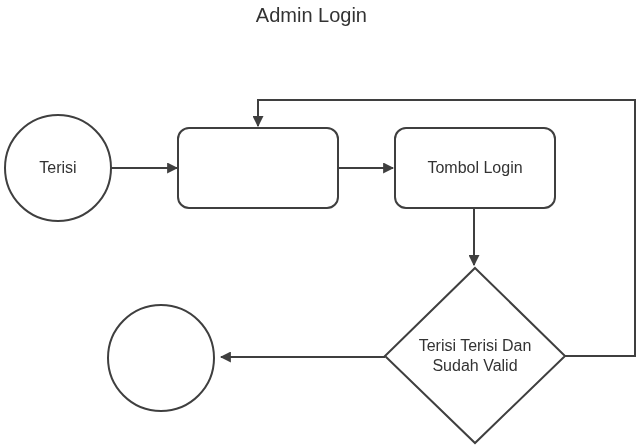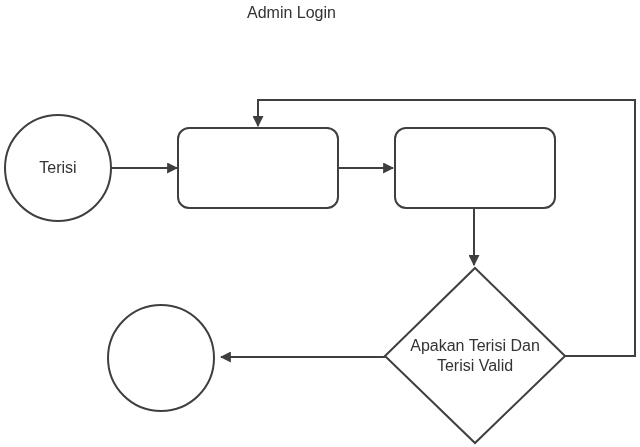--- a/index.html
+++ b/index.html
@@ -20,22 +20,22 @@
     text-align: center;
     font-size: 16px;
     line-height: 1.28;
     color: #333333;
   }
   .title-label {
     position: absolute;
     left: 247px;
     top: 4px;
     width: 120px;
-    text-align: left;
-    font-size: 16px;
+    text-align: right;
+    font-size: 20px;
     color: #333333;
     white-space: nowrap;
   }
   #lbl-start    { left: 5px;   top: 115px; width: 106px; height: 106px; }
   #lbl-fill     { left: 188px; top: 128px; width: 140px; height: 80px;  }
   #lbl-login    { left: 400px; top: 128px; width: 150px; height: 80px;  }
   #lbl-decision { left: 400px; top: 268px; width: 150px; height: 176px; }
   #lbl-finish   { left: 108px; top: 305px; width: 106px; height: 106px; }
   .shape { fill: #ffffff; stroke: #3f3f3f; stroke-width: 2; }
   .edge  { fill: none;    stroke: #3f3f3f; stroke-width: 2; }
@@ -60,14 +60,15 @@
 
     <circle class="shape" cx="58" cy="168" r="53" stroke="#3f3f3f"></circle>
     <rect class="shape" x="178" y="128" width="160" height="80" rx="11" ry="11" stroke="#3f3f3f"></rect>
     <rect class="shape" x="395" y="128" width="160" height="80" rx="11" ry="11" stroke="#3f3f3f"></rect>
     <polygon class="shape" points="475,268 565,356 475,443 385,356" stroke="#3f3f3f"></polygon>
     <circle class="shape" cx="161" cy="358" r="53" stroke="#3f3f3f"></circle>
   </svg>
 
   <div class="title-label">Admin Login</div>
   <div class="label" id="lbl-start">Terisi</div>
-  <div class="label" id="lbl-decision">Apakan Terisi Dan Terisi Valid</div>
+  <div class="label" id="lbl-login">Tombol Login</div>
+  <div class="label" id="lbl-decision">Terisi Terisi Dan Sudah Valid</div>
 </div>
 
 </body></html>

